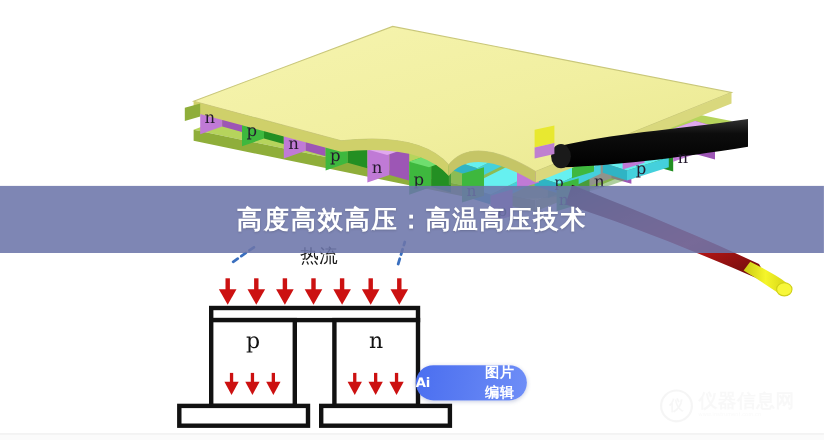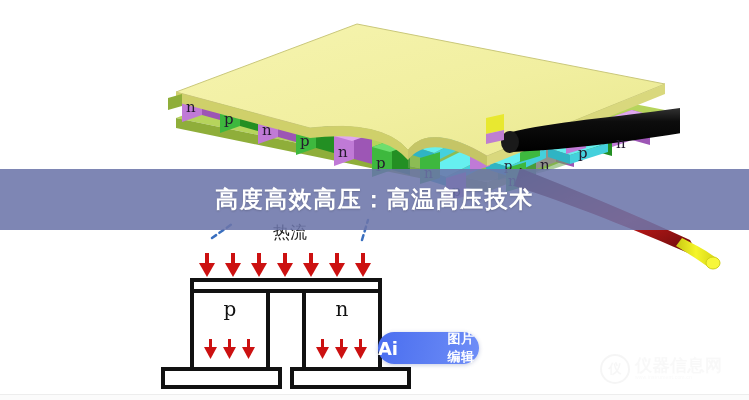--- a/index.html
+++ b/index.html
@@ -57,21 +57,21 @@
     background: linear-gradient(100deg, #4a6ef0 0%, #5a7cf2 45%, #6f8ef7 100%);
     display: flex;
     align-items: center;
     justify-content: center;
     gap: 6px;
     z-index: 40;
     box-shadow: 0 1px 4px rgba(40,60,140,0.28);
   }
   #ai-badge .ai-mark {
     color: #ffffff;
-    font-size: 18px;
+    font-size: 12px;
     font-weight: bold;
     font-family: "DejaVu Sans", "Liberation Sans", sans-serif;
     letter-spacing: -0.3px;
   }
   #ai-badge .ai-label {
     color: #ffffff;
     font-size: 13px;
     font-weight: bold;
     font-family: "DejaVu Sans", "Liberation Sans", sans-serif;
     letter-spacing: 0.4px;

